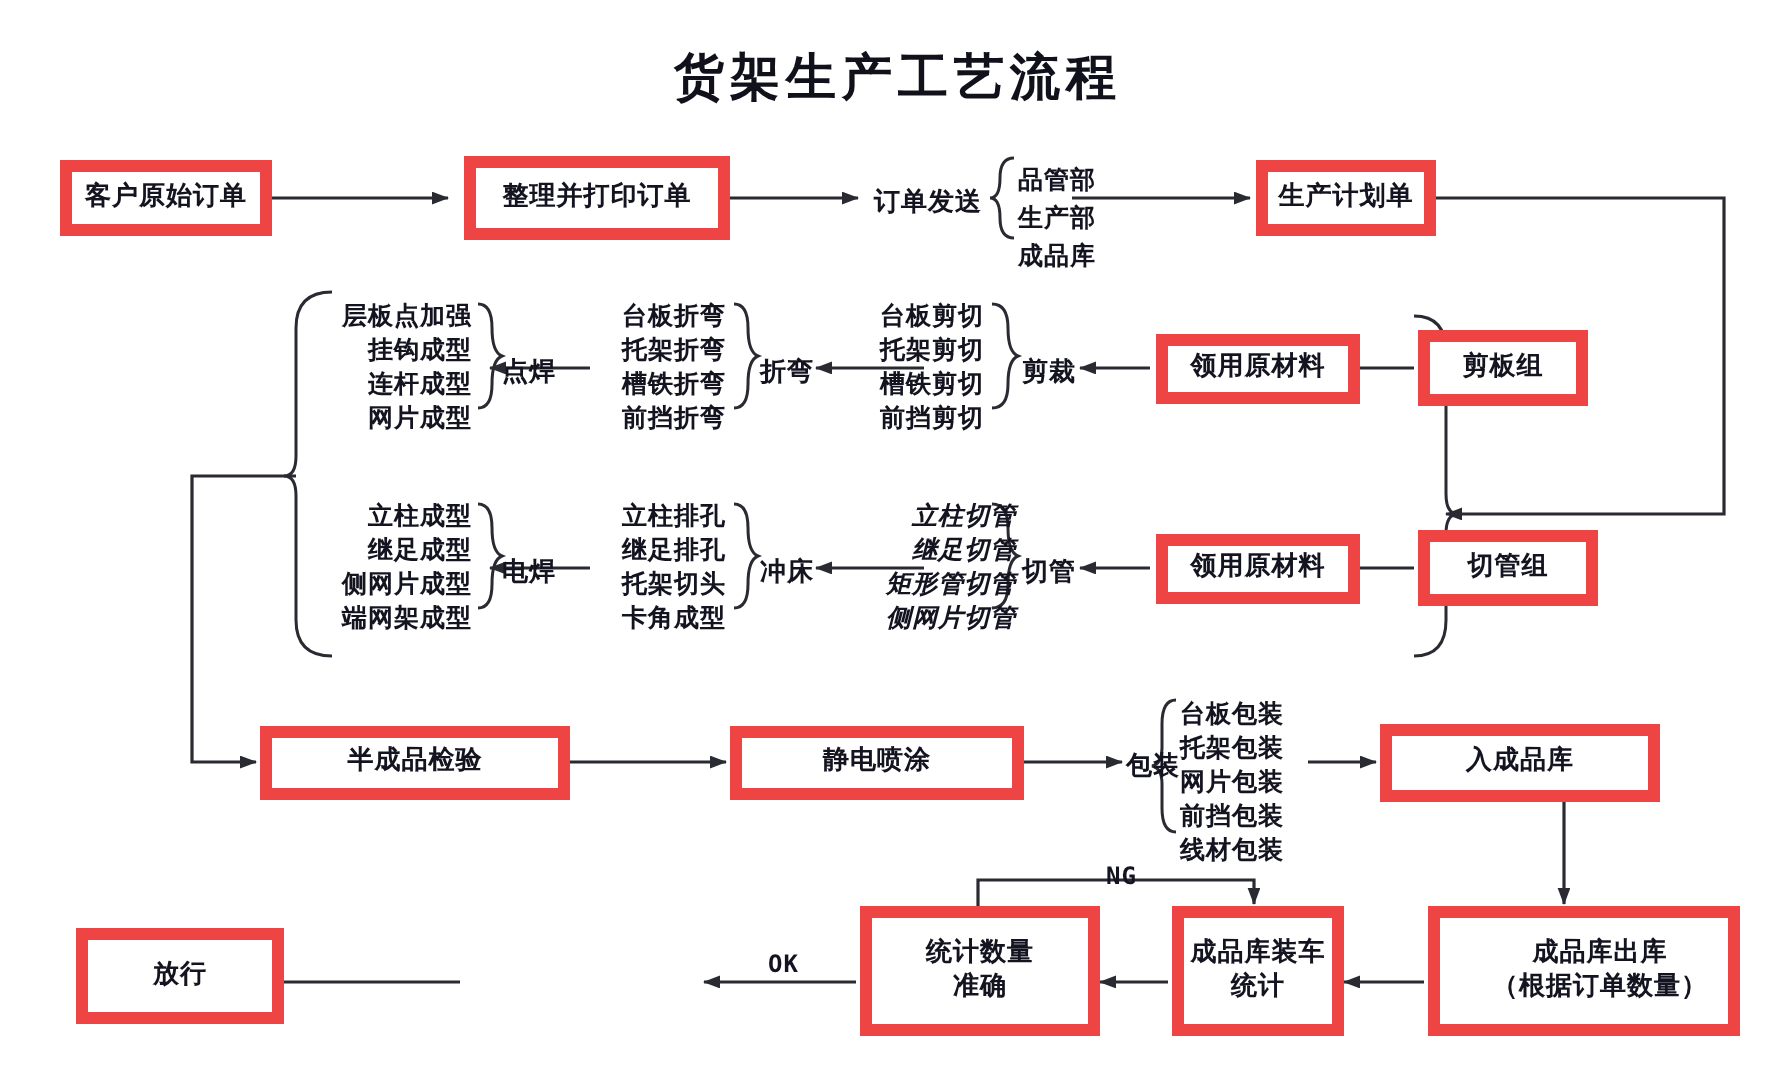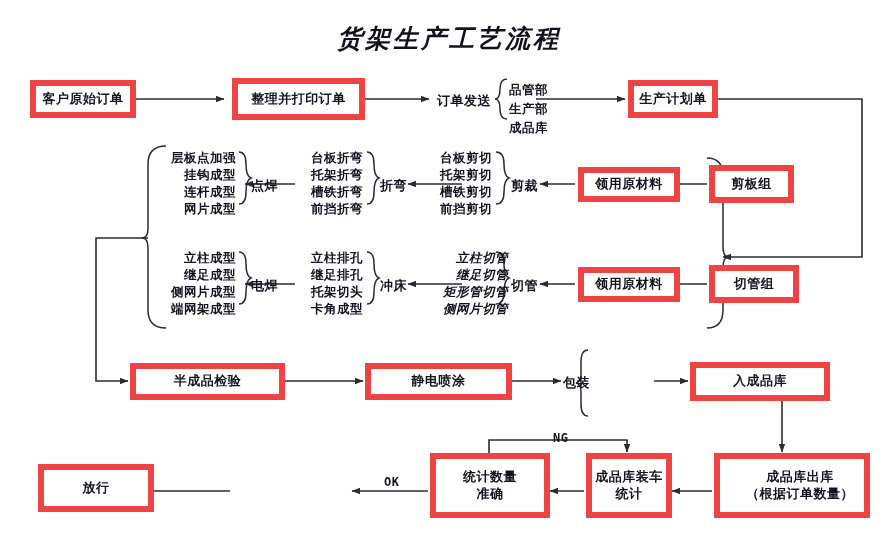--- a/index.html
+++ b/index.html
@@ -32,21 +32,20 @@
     color:#141421;
     white-space:pre-line;
   }
   .title{
     position:absolute;
     font-size:25px;
     font-weight:bold;
     letter-spacing:3px;
     color:#11111c;
     white-space:nowrap;
-    font-style:italic;
   }
   .plain{
     position:absolute;
     font-size:13px;
     font-weight:bold;
     letter-spacing:0.5px;
     color:#141421;
     white-space:nowrap;
   }
   .grouplist{
@@ -219,32 +218,39 @@
   <div class="node" style="left:578px; top:267px; width:102px; height:35px;">领用原材料</div>
 
   <div class="node" style="left:709px; top:265px; width:90px; height:38px;">切管组</div>
 
   <div class="node" style="left:365px; top:363px; width:147px; height:37px;">静电喷涂</div>
 
   <div class="node" style="left:130px; top:363px; width:155px; height:37px;">半成品检验</div>
 
   <div class="plain" style="left:563px; top:374px;">包装</div>
 
+  <div class="grouplist left" style="left:590px; top:348px;">
+    <div>台板包装</div>
+    <div>托架包装</div>
+    <div>网片包装</div>
+    <div>前挡包装</div>
+    <div>线材包装</div>
+  </div>
 
   <div class="node" style="left:690px; top:362px; width:140px; height:39px;">入成品库</div>
 
   <div class="node" style="left:714px; top:453px; width:156px; height:65px;padding-left:16px;">成品库出库
 （根据订单数量）</div>
 
   <div class="node" style="left:586px; top:453px; width:86px; height:65px;">成品库装车
 统计</div>
 
   <div class="node" style="left:430px; top:453px; width:120px; height:65px;">统计数量
 准确</div>
 
   <div class="edgelabel" style="left:384px; top:475px;">OK</div>
 
   <div class="edgelabel" style="left:553px; top:431px;">NG</div>
 
 
-  <div class="node" style="left:38px; top:464px; width:116px; height:48px;">放行</div>
+  <div class="node" style="left:38px; top:464px; width:104px; height:48px;">放行</div>
 
 </div>
 
 </body></html>

